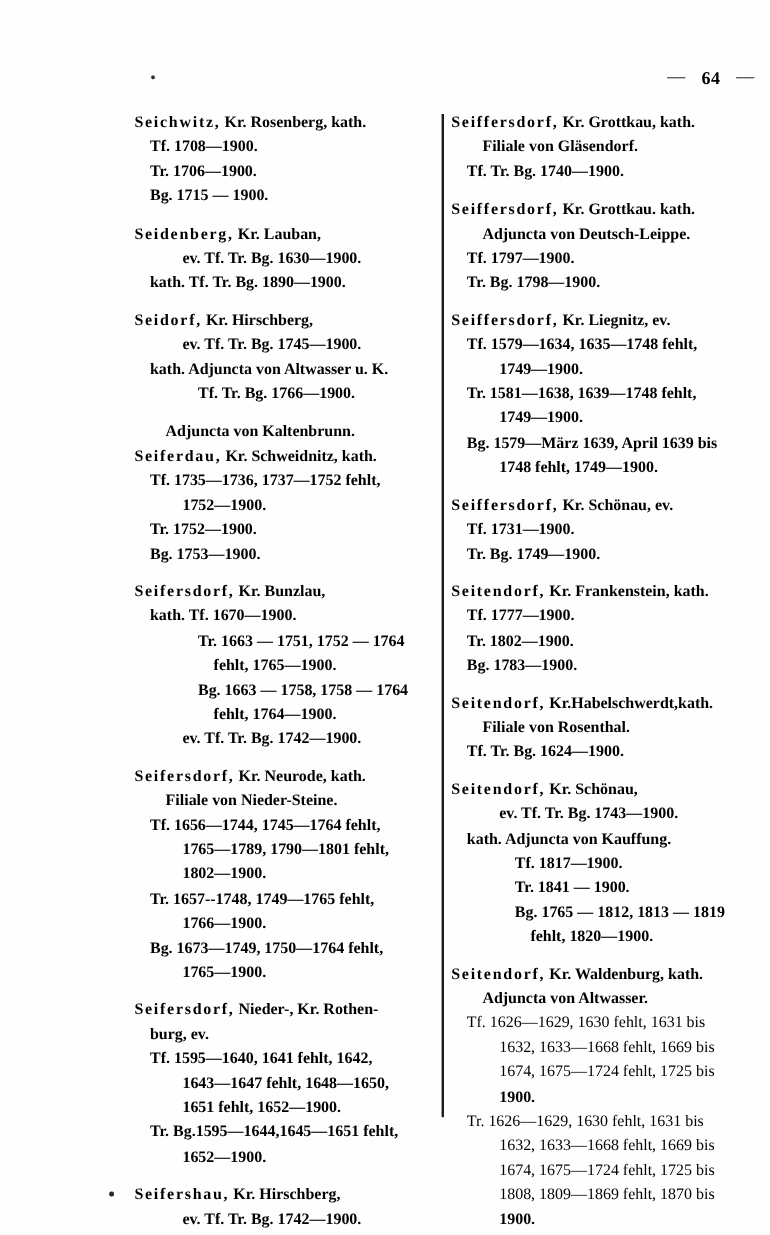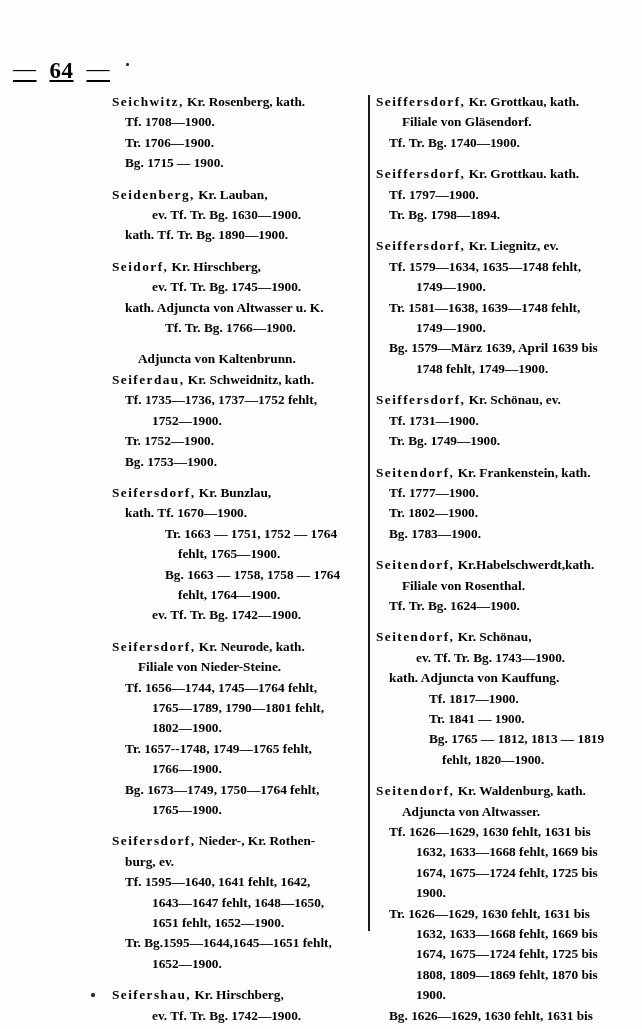--- a/index.html
+++ b/index.html
@@ -23,25 +23,24 @@
     inset: 0;
     background: #fefefe;
   }
 
   
   .running-head {
     position: absolute;
     top: 58px;
     left: 0;
     width: 642px;
-    text-align: left;
-    font-size: 23px;
+    text-align: right;
+    font-size: 15px;
     font-weight: bold;
     letter-spacing: 0.5px;
-    text-decoration: underline;
   }
   .running-head .dash {
     font-weight: normal;
     padding: 0 13px;
     position: relative;
     top: -2px;
   }
 
   
   .speck {
@@ -90,21 +89,21 @@
   .i1  { padding-left: 13px; }
   .i2  { padding-left: 26px; }
   .i3  { padding-left: 40px; }
   .i4  { padding-left: 53px; }
   .i5  { padding-left: 66px; }
 
   
   .clip {
     white-space: nowrap;
     overflow: hidden;
-    font-weight: bold;
+    font-weight: normal;
   }
 </style>
 </head>
 <body>
 
 <div class="page">
 
   <div class="speck speck-top"></div>
   <div class="speck speck-bot"></div>
 
@@ -176,22 +175,23 @@
       </div>
     </div>
   <div class="column col-right" id="col-right">
       <div class="entry">
         <div class="line i0"><span class="headword">Seiffersdorf,</span><span> Kr. Grottkau, kath.</span></div>
         <div class="line i2">Filiale von Gläsendorf.</div>
         <div class="line i1">Tf. Tr. Bg.  1740—1900.</div>
       </div>
       <div class="entry">
         <div class="line i0"><span class="headword">Seiffersdorf,</span><span> Kr. Grottkau. kath.</span></div>
+        <div class="line i2">Adjuncta von Deutsch-Leippe.</div>
         <div class="line i1">Tf.  1797—1900.</div>
-        <div class="line i1">Tr. Bg.  1798—1894.</div>
+        <div class="line i1">Tr. Bg.  1798—1900.</div>
       </div>
       <div class="entry">
         <div class="line i0"><span class="headword">Seiffersdorf,</span><span> Kr. Liegnitz, ev.</span></div>
         <div class="line i1">Tf.  1579—1634,   1635—1748  fehlt,</div>
         <div class="line i3">1749—1900.</div>
         <div class="line i1">Tr.  1581—1638,   1639—1748   fehlt,</div>
         <div class="line i3">1749—1900.</div>
         <div class="line i1">Bg.  1579—März 1639, April 1639 bis</div>
         <div class="line i3">1748 fehlt, 1749—1900.</div>
       </div>

